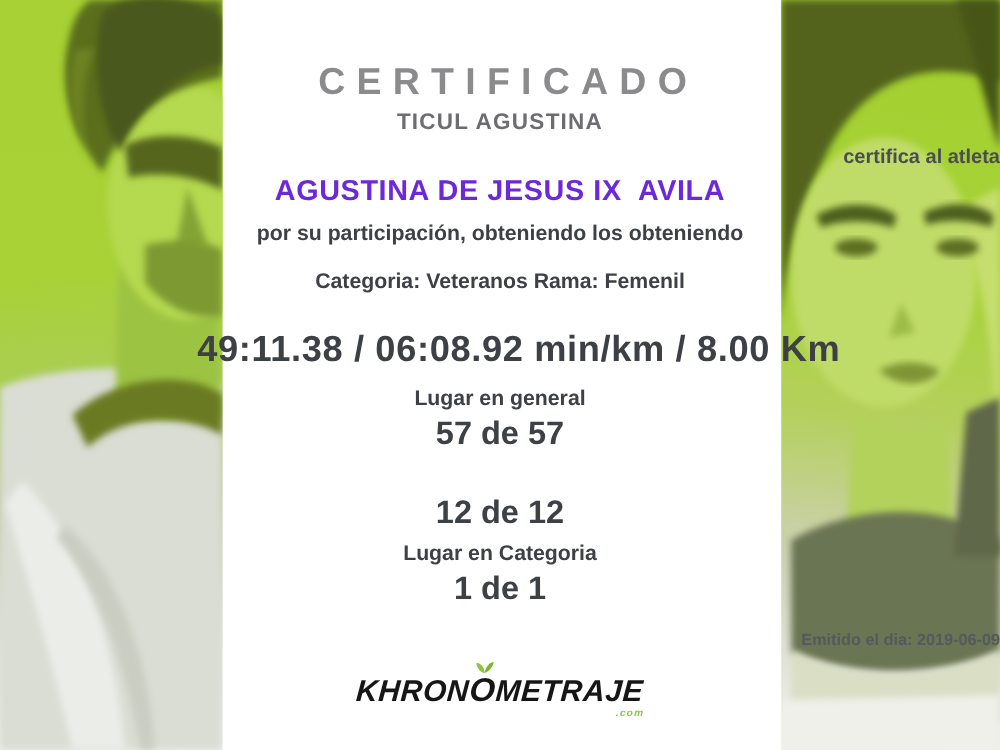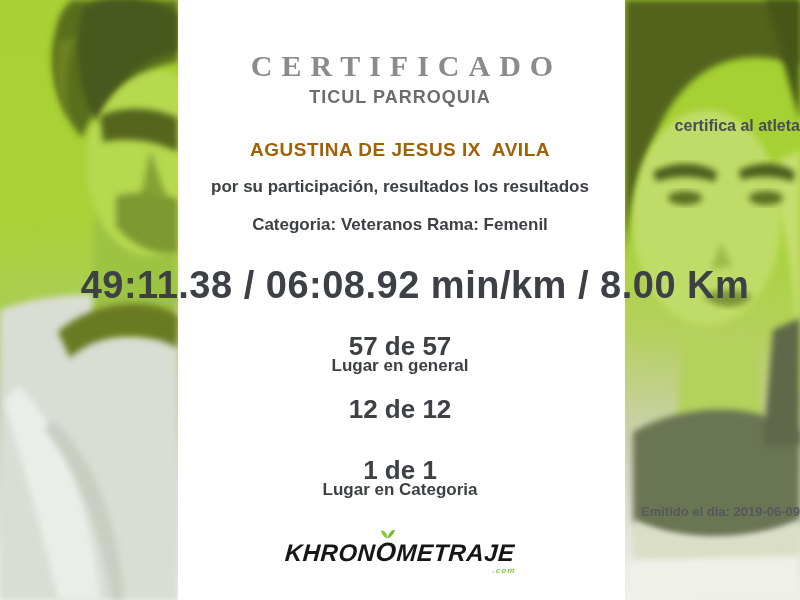--- a/index.html
+++ b/index.html
@@ -19,30 +19,30 @@
   .photo{position:absolute;top:0;height:600px;z-index:1;}
   .photo.left{left:0;width:178px;
     background:linear-gradient(176deg,#a7d134 0%,#a8d236 36%,#aacd52 50%,#bfc7a2 66%,#dcded6 82%,#f1f2ef 100%);}
   .photo.right{right:0;width:175px;
     background:linear-gradient(184deg,#a3cf2f 0%,#a8d338 38%,#b5d05e 56%,#ccd1b2 74%,#e7e8e1 92%,#eef0ea 100%);}
   .photo svg{position:absolute;left:0;top:0;width:100%;height:100%;}
 
   
   .content{position:absolute;left:0;top:0;width:800px;height:600px;z-index:2;text-align:center;color:var(--text-dark);}
   .line{position:absolute;left:0;right:0;}
-  .title{top:49px;font-family:Liberation Serif, serif;font-weight:700;font-size:30px;
+  .title{top:49px;font-family:Liberation Sans, sans-serif;font-weight:700;font-size:30px;
          letter-spacing:9px;padding-left:13px;color:var(--title-gray);}
   .org{top:87px;font-weight:700;font-size:18px;letter-spacing:1px;color:var(--text-mid);}
   .certifies{top:117px;font-weight:700;font-size:16px;color:#4a4d52;text-align:right;}
-  .name{top:139px;font-weight:700;font-size:19px;letter-spacing:0.5px;white-space:pre;color:#a16207;}
+  .name{top:139px;font-weight:700;font-size:23px;letter-spacing:0.5px;white-space:pre;color:#6d28d9;}
   .participation{top:177px;font-weight:700;font-size:17px;}
   .category{top:215px;font-weight:700;font-size:17px;}
   .res-header{top:244px;font-weight:700;font-size:17px;}
-  .res-values{top:264px;font-weight:700;font-size:38px;letter-spacing:0.5px;margin-left:30px;}
-  .pl-label{font-weight:700;font-size:17px;margin-top:47px;}
+  .res-values{top:264px;font-weight:700;font-size:29px;letter-spacing:0.5px;margin-left:30px;}
+  .pl-label{font-weight:700;font-size:17px;}
   .pl-value{font-weight:700;font-size:26px;}
   .pl0l{top:309px}.pl0v{top:331px}
   .pl1l{top:372px}.pl1v{top:394px}
   .pl2l{top:433px}.pl2v{top:455px}
   .issued{top:504px;font-weight:700;font-size:13px;color:#55585c;text-align:right;}
 
   
   .logo{top:537px;}
   .logo-inner{position:relative;display:inline-block;font-style:italic;font-weight:700;
               font-size:24px;letter-spacing:0.5px;color:var(--logo-black);transform:skewX(-4deg);}
@@ -99,24 +99,24 @@
       <path d="M58,322 C80,348 112,348 132,332 L138,425 L52,425 Z" fill="#b3d25c" filter="url(#softR)"></path>
       <path d="M8,432 C60,402 132,402 175,432 L175,522 C120,542 58,542 8,522 Z" fill="#6b7452" filter="url(#softR)"></path>
       <path d="M148,330 L175,318 L175,445 L138,445 Z" fill="#5f684a" filter="url(#softR)"></path>
       <path d="M8,520 C60,546 122,546 175,520 L175,578 L8,578 Z" fill="#d9dec4" filter="url(#softR)"></path>
       <path d="M0,560 L175,556 L175,600 L0,600 Z" fill="#eff0ea" filter="url(#softR)"></path>
     </svg>
   </div>
 
   <div class="content">
     <div class="line title">CERTIFICADO</div>
-    <div class="line org">TICUL PARROQUIA</div>
+    <div class="line org">TICUL AGUSTINA</div>
     <div class="line certifies">certifica al atleta</div>
     <div class="line name">AGUSTINA DE JESUS IX  AVILA</div>
-    <div class="line participation">por su participación, resultados los resultados</div>
+    <div class="line participation">por su participación, obteniendo los obteniendo</div>
     <div class="line category">Categoria: Veteranos Rama: Femenil</div>
     <div class="line res-values">49:11.38 / 06:08.92 min/km / 8.00 Km</div>
 
     <div class="line pl-label pl0l">Lugar en general</div>
     <div class="line pl-value pl0v">57 de 57</div>
     <div class="line pl-value pl1v">12 de 12</div>
     <div class="line pl-label pl2l">Lugar en Categoria</div>
     <div class="line pl-value pl2v">1 de 1</div>
 
     <div class="line issued">

